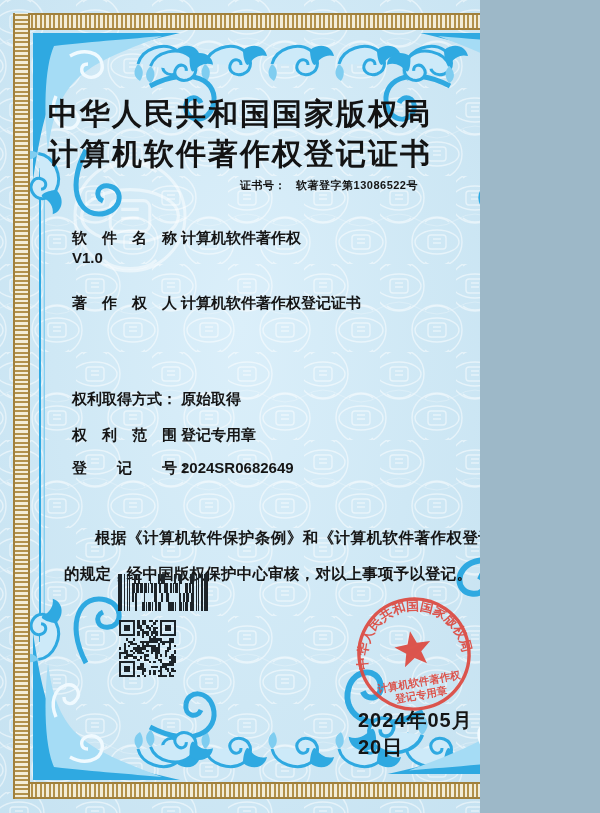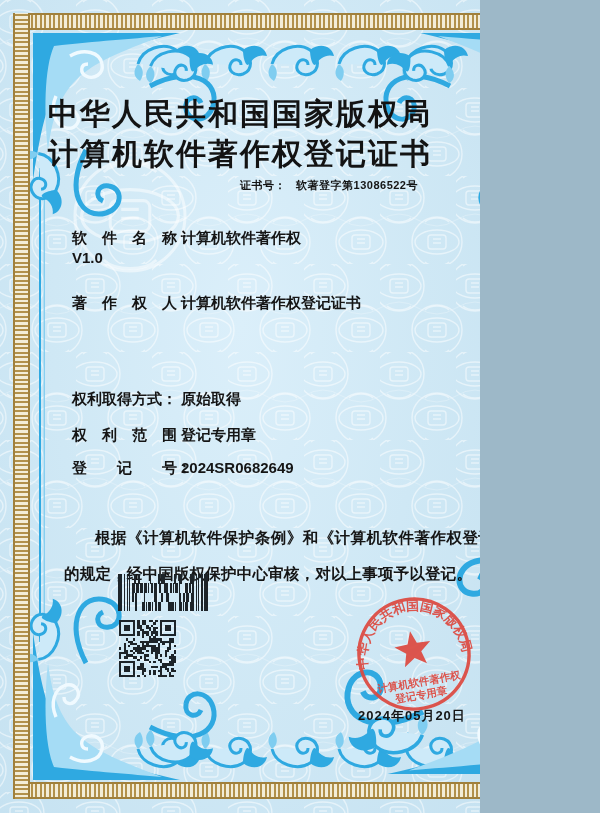--- a/index.html
+++ b/index.html
@@ -29,21 +29,21 @@
   .title{position:absolute;left:0;width:100%;text-align:center;font-weight:bold;
     font-size:30px;letter-spacing:2px;color:#131313;}
   .title1{top:94px;} .title2{top:134px;}
   .certno{position:absolute;top:178px;right:62px;font-size:11px;font-weight:bold;letter-spacing:.5px;}
   .certno .val{margin-left:10px;}
   .frow{position:absolute;left:72px;font-size:15px;font-weight:bold;line-height:20px;white-space:nowrap;}
   .frow .lbl{display:inline-block;width:109px;}
   .frow .v2{display:block;}
   .para{position:absolute;left:64px;top:496px;width:478px;font-size:15.5px;font-weight:bold;
     line-height:35.5px;text-indent:31px;text-align:justify;letter-spacing:.2px;margin-top:24px;}
-  .datebox{position:absolute;left:358px;top:707px;font-size:13px;font-weight:bold;letter-spacing:1px;}
+  .datebox{position:absolute;left:358px;top:707px;font-size:20px;font-weight:bold;letter-spacing:1px;}
   
   .barcode{position:absolute;left:118px;top:574px;width:90px;height:37px;}
   .qrcode{position:absolute;left:119px;top:620px;width:57px;height:57px;}
   
   .seal{position:absolute;left:353px;top:593px;width:122px;height:122px;transform:rotate(-10deg);opacity:.93;}
 </style>
 </head>
 <body>
 
 <div class="cert">

